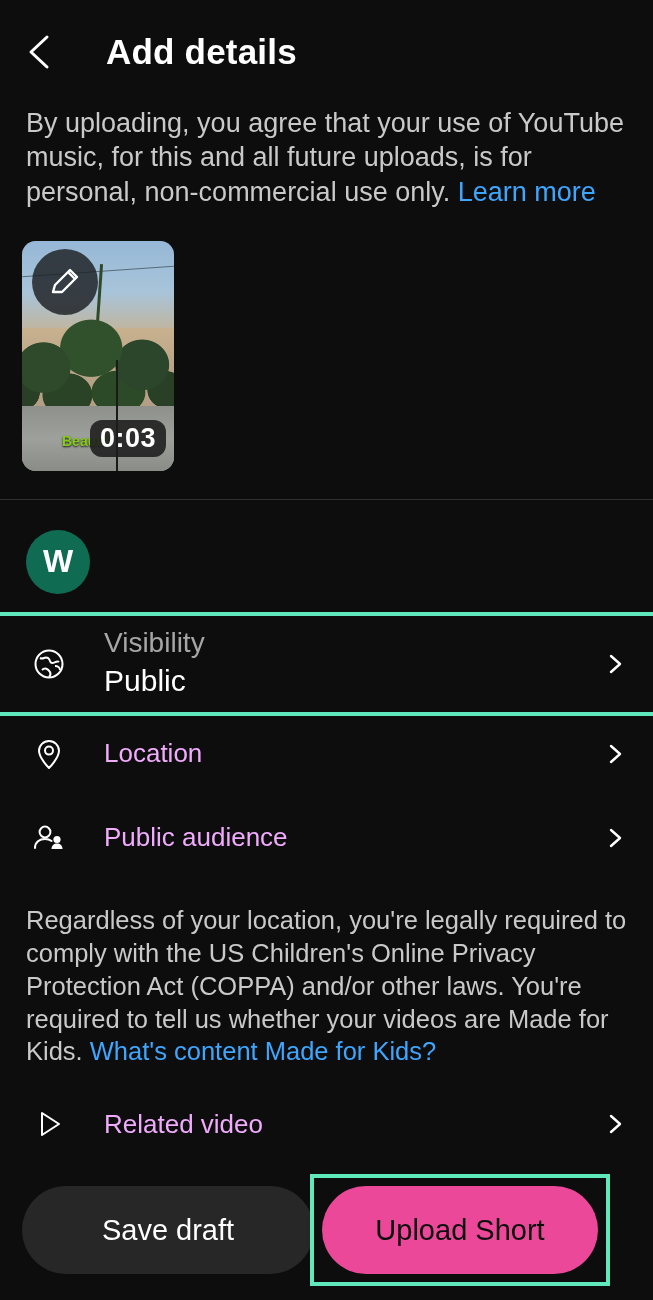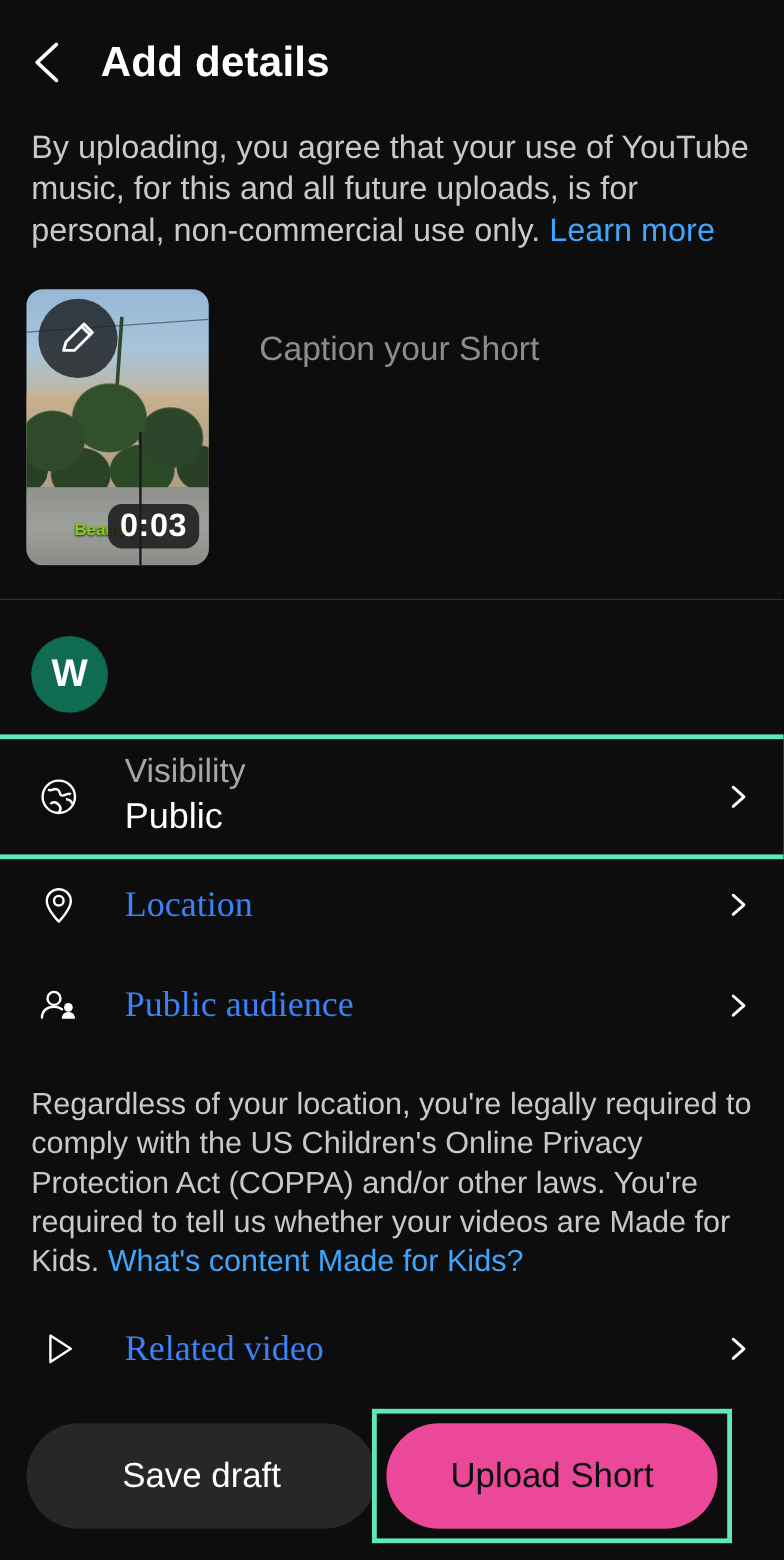--- a/index.html
+++ b/index.html
@@ -5,21 +5,21 @@
   * { margin:0; padding:0; box-sizing:border-box; }
   html, body {
     width:653px; height:1300px;
     background:#0d0d0d;
     font-family:"Liberation Sans", sans-serif;
     overflow:hidden;
   }
   .screen { position:relative; width:653px; height:1300px; background:#0d0d0d; }
 
   
-  .header { display:flex; align-items:center; padding:24px 0 0 22px; height:80px; }
+  .header { display:flex; align-items:center; padding:24px 0 0 22px; height:80px;gap:22px; }
   .back-chevron { width:34px; height:42px; flex:none; }
   .page-title {
     color:#ffffff; font-size:35px; font-weight:bold;
     letter-spacing:0.2px; margin-left:28px;
   }
 
   
   .legal {
     margin:26px 26px 0 26px;
     color:#c9c9c9; font-size:27px; line-height:1.27;
@@ -89,21 +89,21 @@
   .rows { margin-top:22px; }
   .row {
     position:relative; display:flex; align-items:center;
     padding:0 26px 0 26px; height:84px;
   }
   .row.tall { height:96px; }
   .row-icon { width:46px; flex:none; display:flex; align-items:center; justify-content:center; }
   .row-body { flex:1; margin-left:32px; }
   .row-sub { color:#a6a6a6; font-size:28px; line-height:1.1; }
   .row-main { color:#ffffff; font-size:30px; line-height:1.25; margin-top:3px; }
-  .row-label { color:#3b82f6; font-size:30px;font-family:Liberation Serif, serif; }
+  .row-label { color:#f0abfc; font-size:26px; }
   .row-chevron { width:24px; flex:none; display:flex; justify-content:flex-end; }
 
   .highlight-box {
     outline:4px solid #5fe8bc; outline-offset:0;
   }
 
   
   .coppa {
     margin:24px 26px 0 26px;
     color:#c9c9c9; font-size:25.5px; line-height:1.29;
@@ -162,21 +162,20 @@
       <div class="thumb-wire"></div>
       <div class="edit-badge">
         <svg viewBox="0 0 34 34" width="34" height="34">
           <path d="M5 27 L7 20 L22 5 L29 12 L14 27 Z" fill="none" stroke="#ffffff" stroke-width="2.4" stroke-linejoin="round"></path>
           <line x1="20" y1="7" x2="27" y2="14" stroke="#ffffff" stroke-width="2.4"></line>
         </svg>
       </div>
       <div class="thumb-title">Beautif</div>
       <div class="duration-badge">0:03</div>
     </div>
-    <div class="caption-placeholder">Caption your Short</div>
   </div>
 
   <div class="divider"></div>
 
   <div class="avatar-wrap">
     <div class="avatar">W</div>
   </div>
 
   <div class="rows">
 

